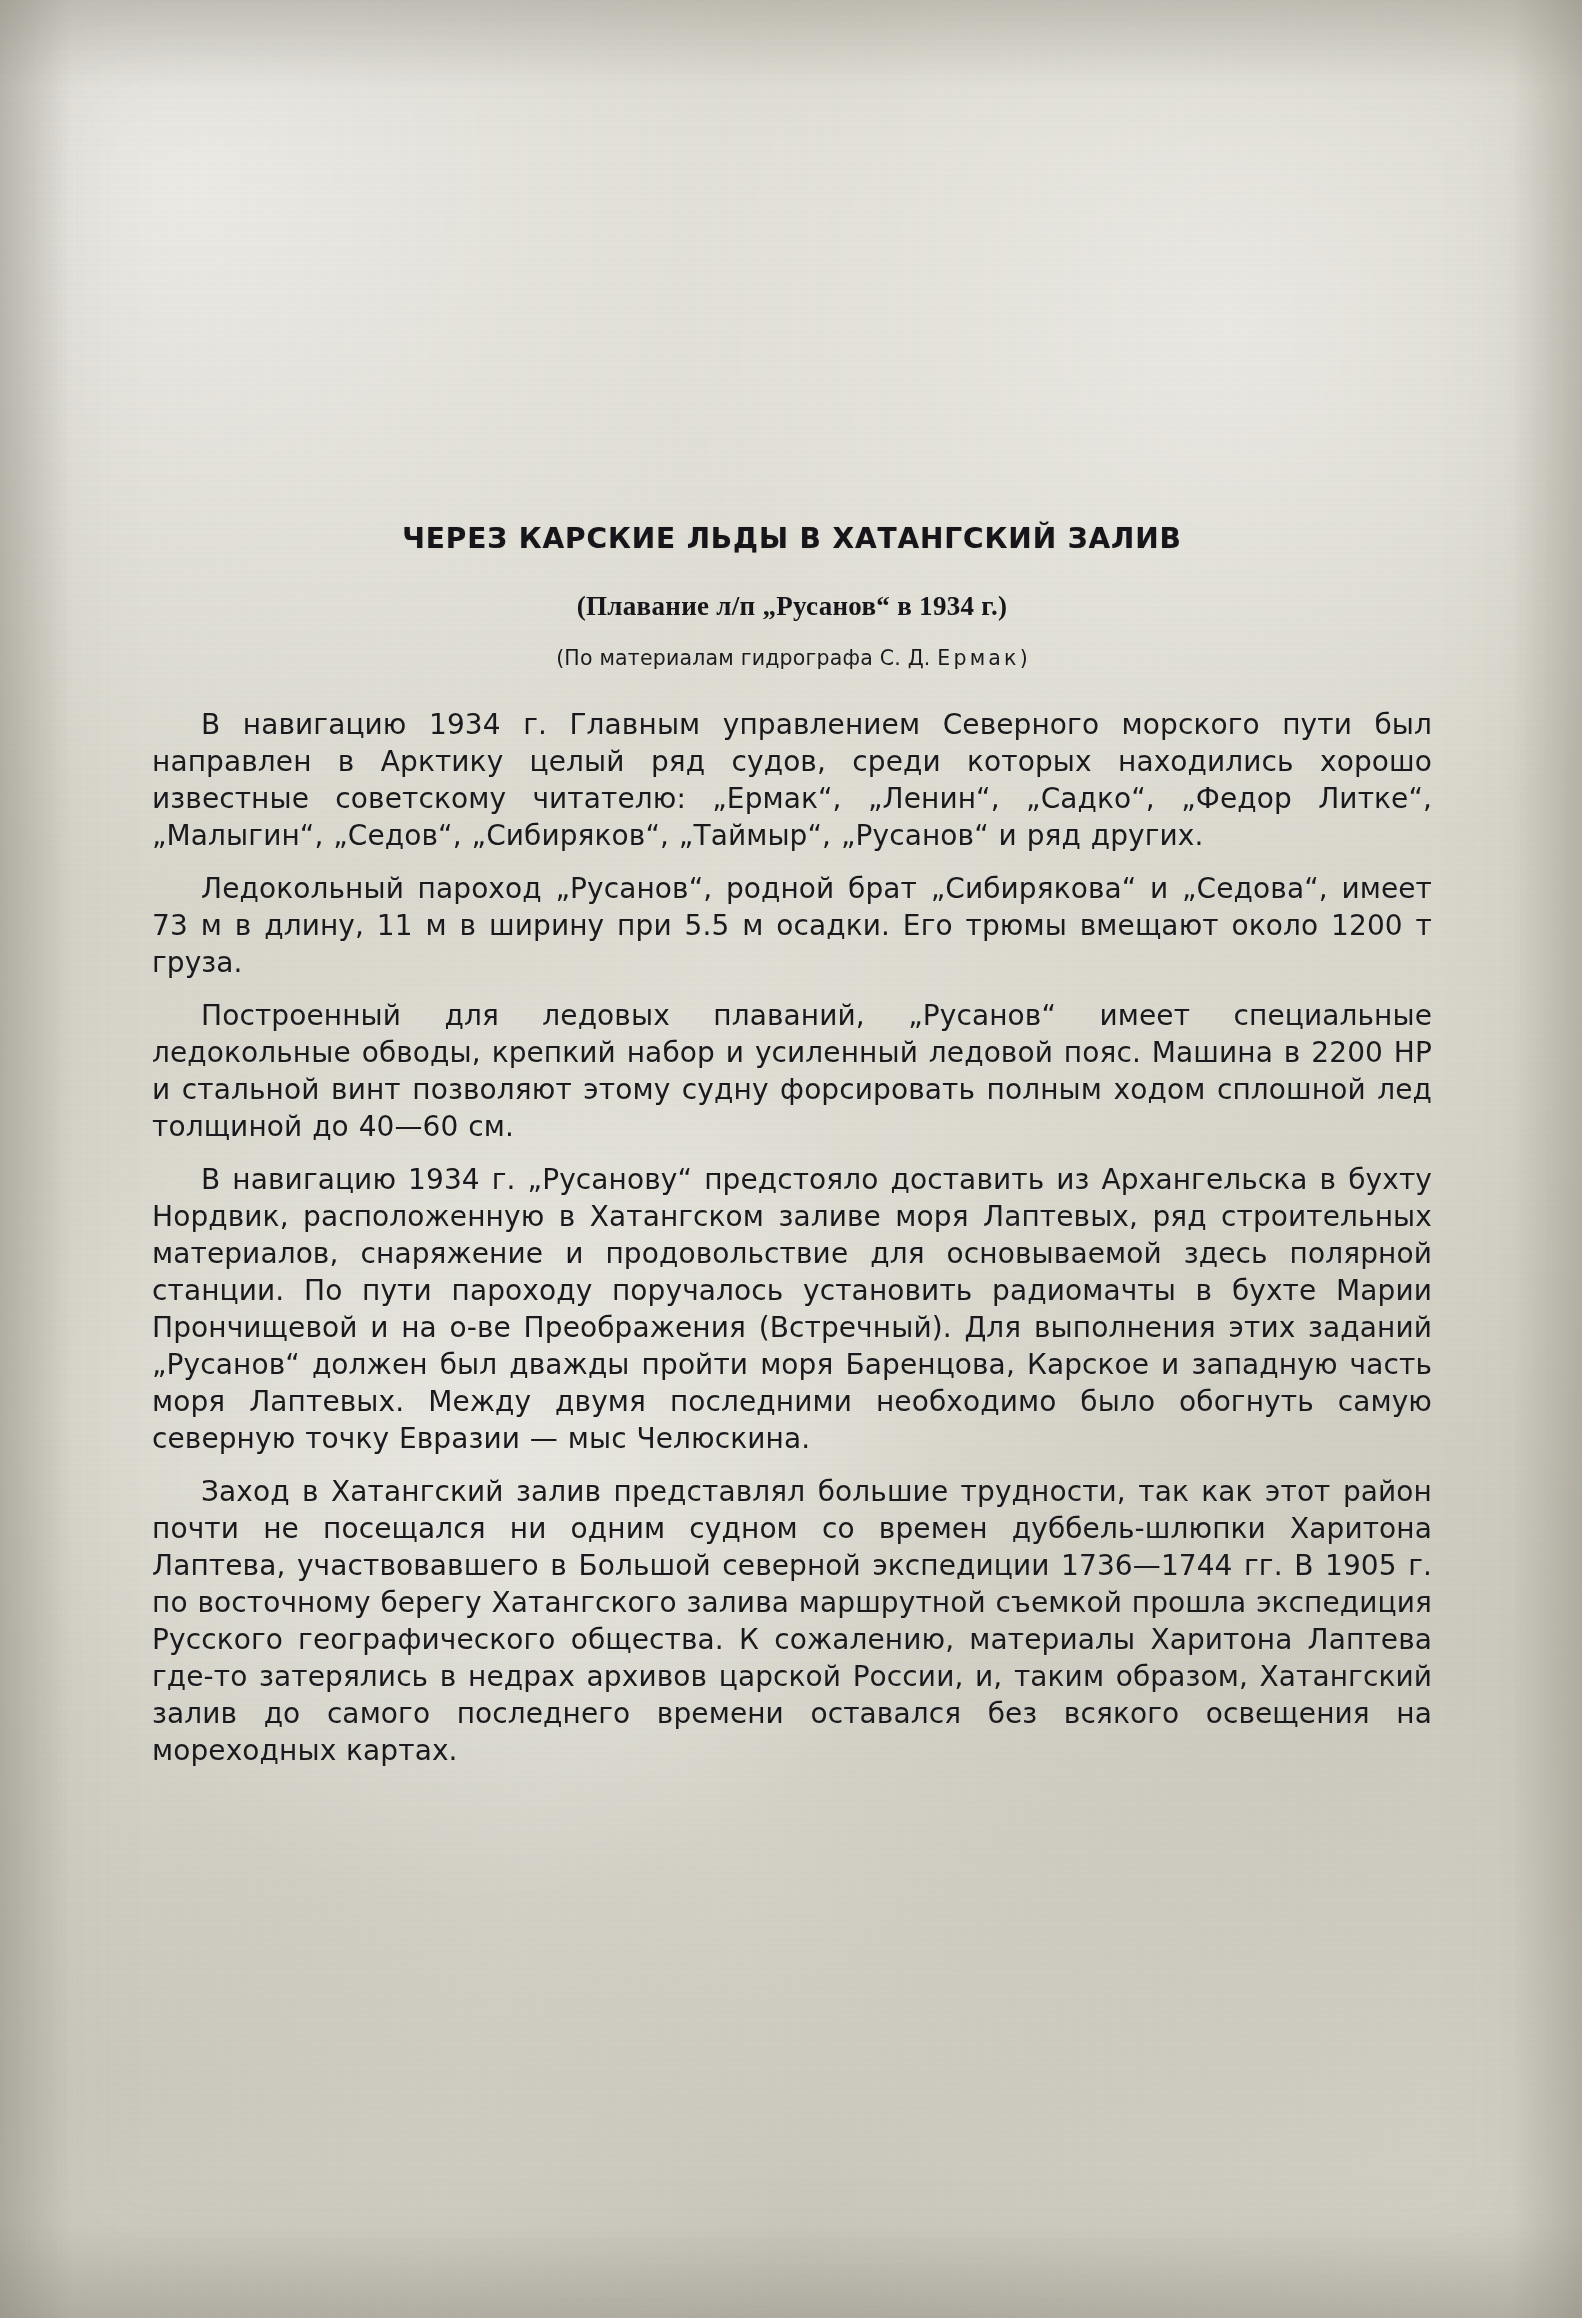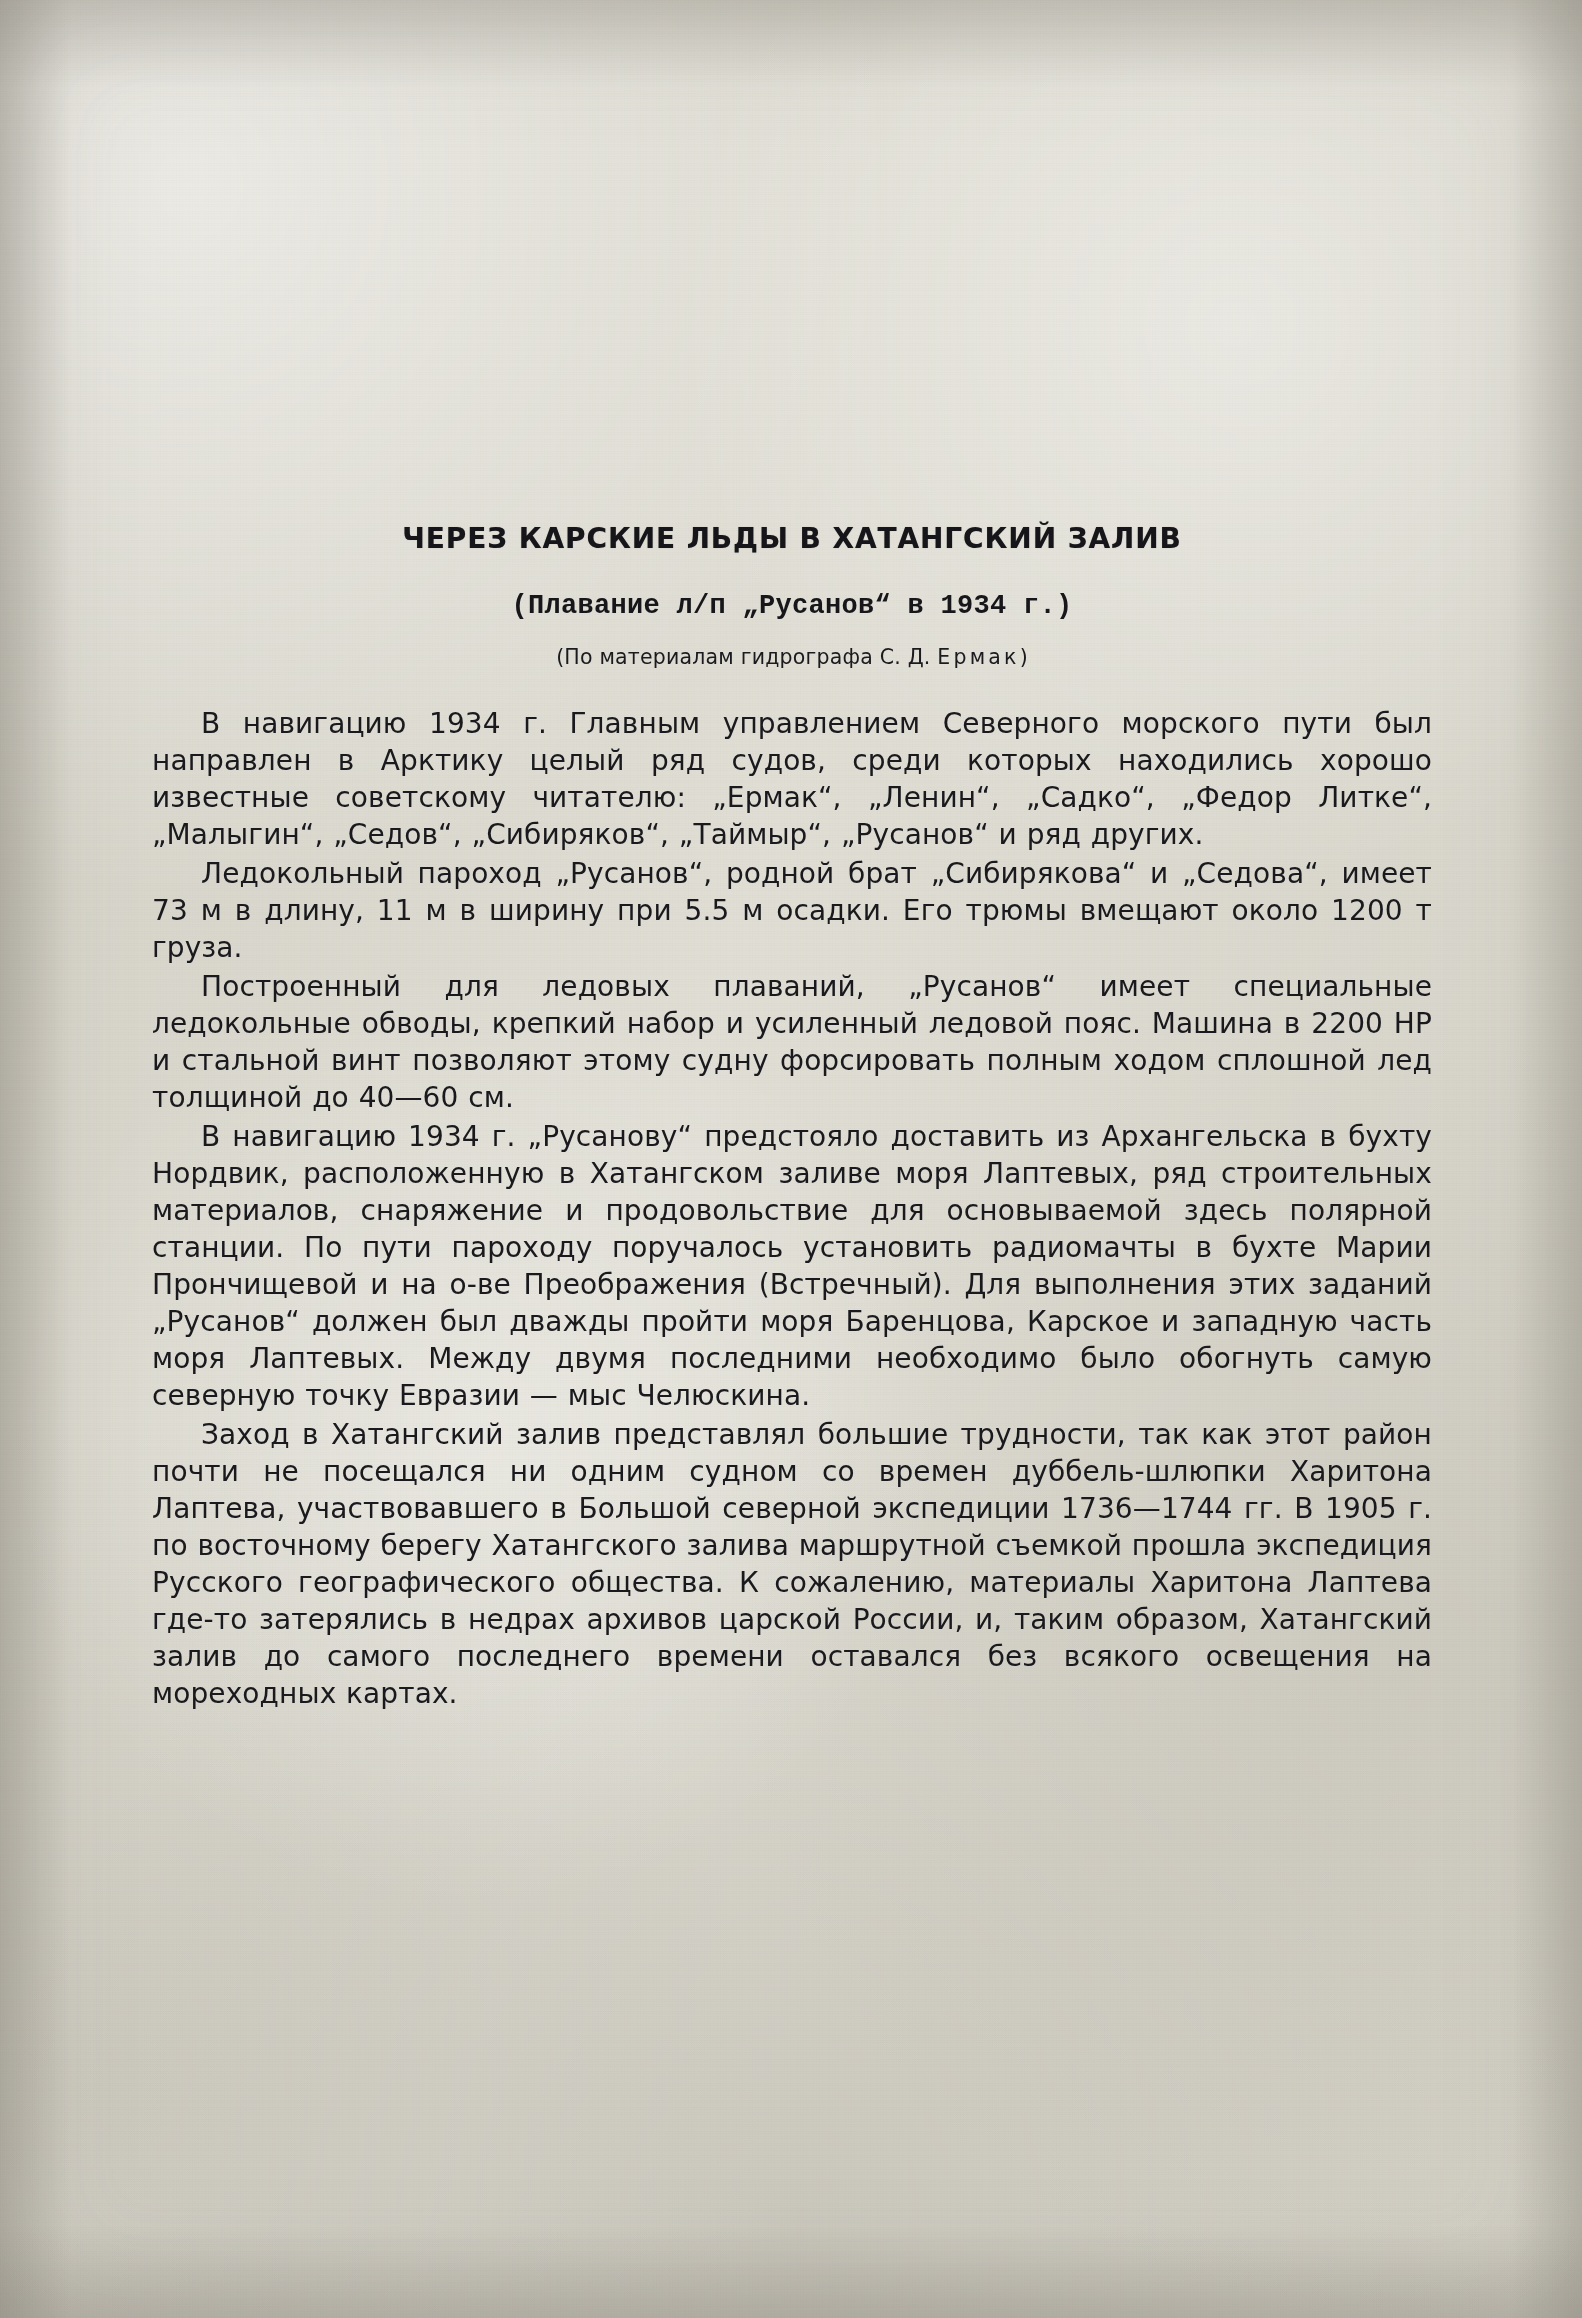--- a/index.html
+++ b/index.html
@@ -60,21 +60,21 @@
     font-family: "DejaVu Sans", sans-serif;
     font-weight: 700;
     font-size: 28px;
     letter-spacing: 0.9px;
     text-align: center;
     color: #16161a;
     margin: 0 0 36px 0;
     text-shadow: 0 0 0.8px rgba(20,20,24,0.35);
   }
   .doc-subtitle {
-    font-family: Liberation Mono, monospace;
+    font-family: Liberation Serif, serif;
     font-weight: 700;
     font-size: 27px;
     text-align: center;
     color: #17171b;
     margin: 0 0 24px 0;
     letter-spacing: 0.3px;
   }
   .doc-credit {
     font-family: "DejaVu Sans", sans-serif;
     font-weight: 400;
@@ -93,21 +93,21 @@
     font-size: 28px;
     line-height: 37px;
     color: #1a1a1e;
     margin: 0;
     text-align: justify;
     text-indent: 49px;
     letter-spacing: 0.1px;
     word-spacing: 0.8px;
   }
   .body-text p + p {
-    margin-top: 2px;
+    margin-top: 16px;
   }
 </style>
 </head>
 <body>
 
 <div class="page">
   <div class="grain"></div>
   <div class="edge-shade"></div>
 
   <div class="content">

